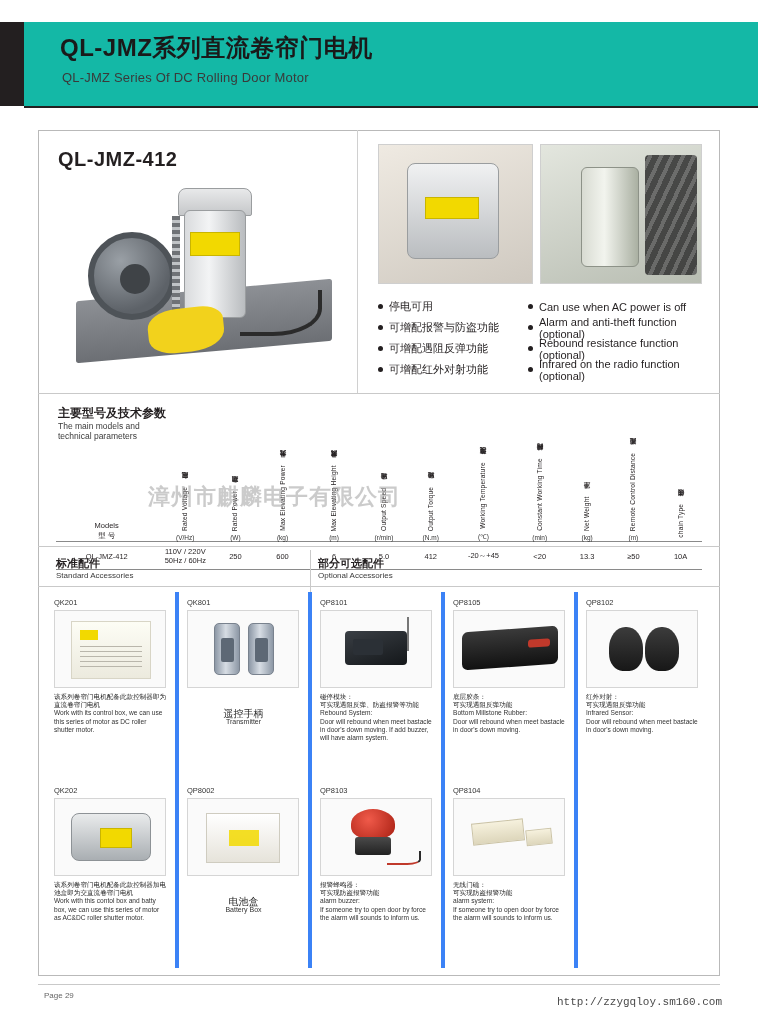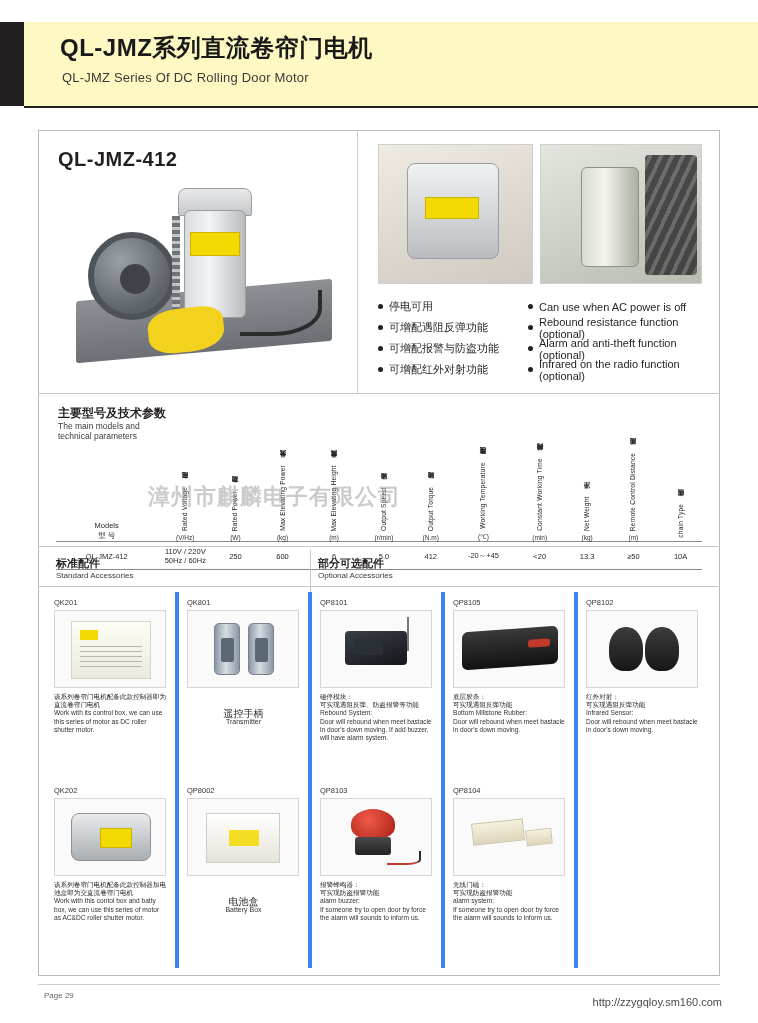--- a/index.html
+++ b/index.html
@@ -12,21 +12,21 @@
     color: #231f20;
     position: relative;
     overflow: hidden;
   }
 
   
   .header {
     position: absolute;
     left: 0; top: 22px;
     width: 758px; height: 84px;
-    background: #fef9c3;
+    background: #14b8a6;
   }
   .header .blackbar {
     position: absolute;
     left: 0; top: 0;
     width: 24px; height: 84px;
     background: #231f20;
   }
   .header .title-cn {
     position: absolute;
     left: 60px; top: 10px;
@@ -510,20 +510,21 @@
     position: absolute;
     left: 44px; top: 991px;
     font-size: 8px;
     color: #666;
   }
   .site-url {
     position: absolute;
     right: 36px; top: 996px;
     font-size: 11px;
     color: #4a4a4a;
+    font-family: Liberation Mono, monospace;
   }
 </style>
 </head>
 <body>
 
 <div class="header">
   <div class="blackbar"></div>
   <div class="title-cn">QL-JMZ系列直流卷帘门电机</div>
   <div class="title-en">QL-JMZ Series Of DC Rolling Door Motor</div>
 </div>
@@ -562,35 +563,35 @@
           <span>停电可用</span>
         </div>
       <div class="feat-en">
           <span class="bullet"></span>
           <span>Can use when AC power is off</span>
         </div>
     </div>
     <div class="feat-row">
       <div class="feat-cn">
           <span class="bullet"></span>
+          <span>可增配报警与防盗功能</span>
+        </div>
+      <div class="feat-en">
+          <span class="bullet"></span>
+          <span>Alarm and anti-theft function (optional)</span>
+        </div>
+    </div>
+    <div class="feat-row">
+      <div class="feat-cn">
+          <span class="bullet"></span>
           <span>可增配遇阻反弹功能</span>
         </div>
       <div class="feat-en">
           <span class="bullet"></span>
           <span>Rebound resistance function (optional)</span>
-        </div>
-    </div>
-    <div class="feat-row">
-      <div class="feat-cn">
-          <span class="bullet"></span>
-          <span>可增配报警与防盗功能</span>
-        </div>
-      <div class="feat-en">
-          <span class="bullet"></span>
-          <span>Alarm and anti-theft function (optional)</span>
         </div>
     </div>
     <div class="feat-row">
       <div class="feat-cn">
           <span class="bullet"></span>
           <span>可增配红外对射功能</span>
         </div>
       <div class="feat-en">
           <span class="bullet"></span>
           <span>Infrared on the radio function (optional)</span>

